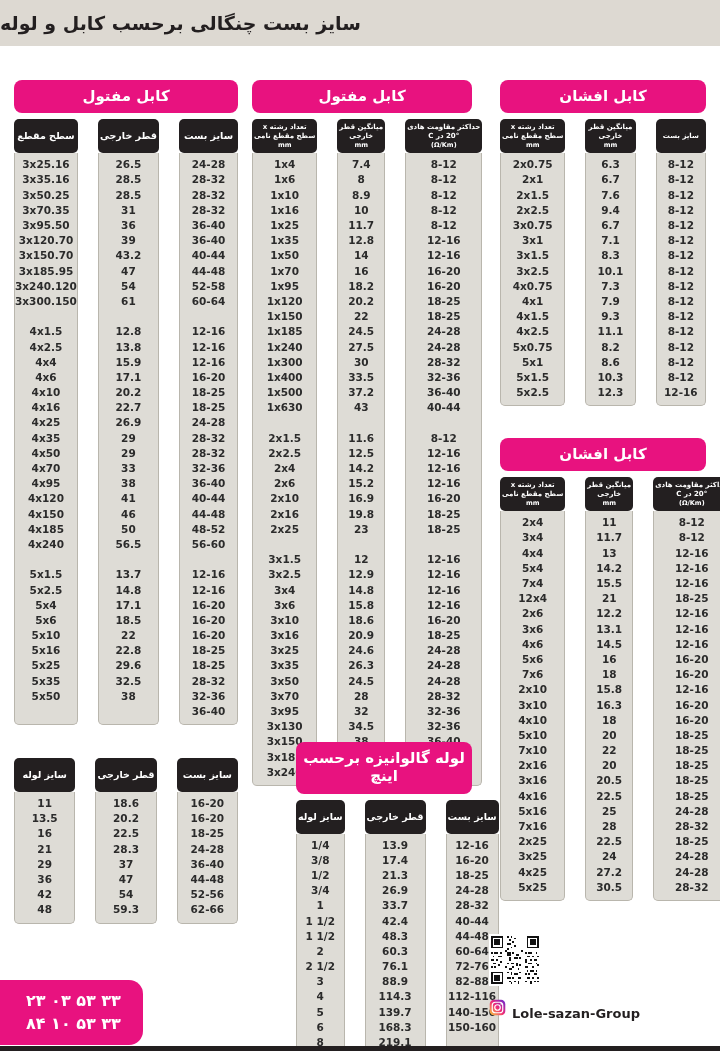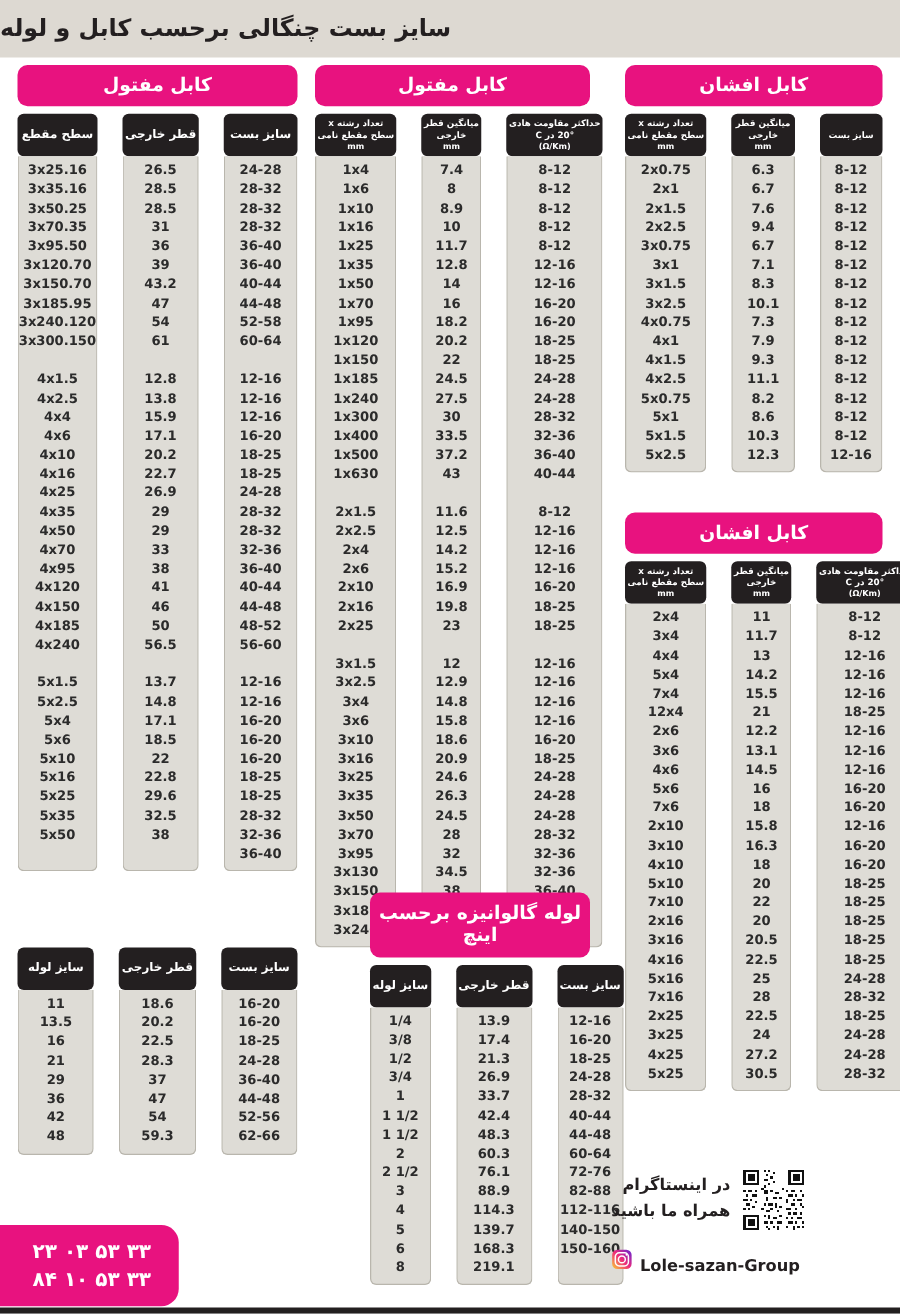--- a/index.html
+++ b/index.html
@@ -33,20 +33,21 @@
     background: #e8127f;
     color: #ffffff;
     border-radius: 8px;
     text-align: center;
     font-weight: bold;
     font-size: 15px;
     padding: 7px 6px 8px 6px;
     direction: rtl;
     line-height: 1.22;
     margin-bottom: 6px;
+    margin-top: 28px;
   }
   .tbl-cols { display: flex; flex-direction: row-reverse; gap: 20px; }
   .tbl-col { flex: 1 1 0; display: flex; flex-direction: column; }
   .col-head {
     background: #231f20;
     color: #ffffff;
     border-radius: 5px;
     font-size: 7px;
     font-weight: bold;
     text-align: center;
@@ -827,24 +828,20 @@
             <rect x="27" y="24" width="1" height="1"></rect>
             <rect x="20" y="26" width="1" height="1"></rect>
           <rect x="23" y="26" width="1" height="2"></rect>
             <rect x="25" y="26" width="1" height="1"></rect>
             <rect x="27" y="26" width="1" height="1"></rect>
           <rect x="9" y="9" width="1" height="1"></rect>
             <rect x="18" y="9" width="1" height="1"></rect>
             <rect x="9" y="18" width="1" height="1"></rect>
         </g>
       </svg>
-      <div class="insta-text">
-        <div>در اینستاگرام</div>
-        <div>همراه ما باشید</div>
-      </div>
     </div>
     <div class="insta-handle">
       <span class="hname">Lole-sazan-Group</span>
       <svg class="ig-glyph" viewBox="0 0 24 24">
         <defs>
           <linearGradient id="igg" x1="0" y1="1" x2="1" y2="0">
             <stop offset="0%" stop-color="#f9ce34"></stop>
             <stop offset="50%" stop-color="#ee2a7b"></stop>
             <stop offset="100%" stop-color="#6228d7"></stop>
           </linearGradient>

